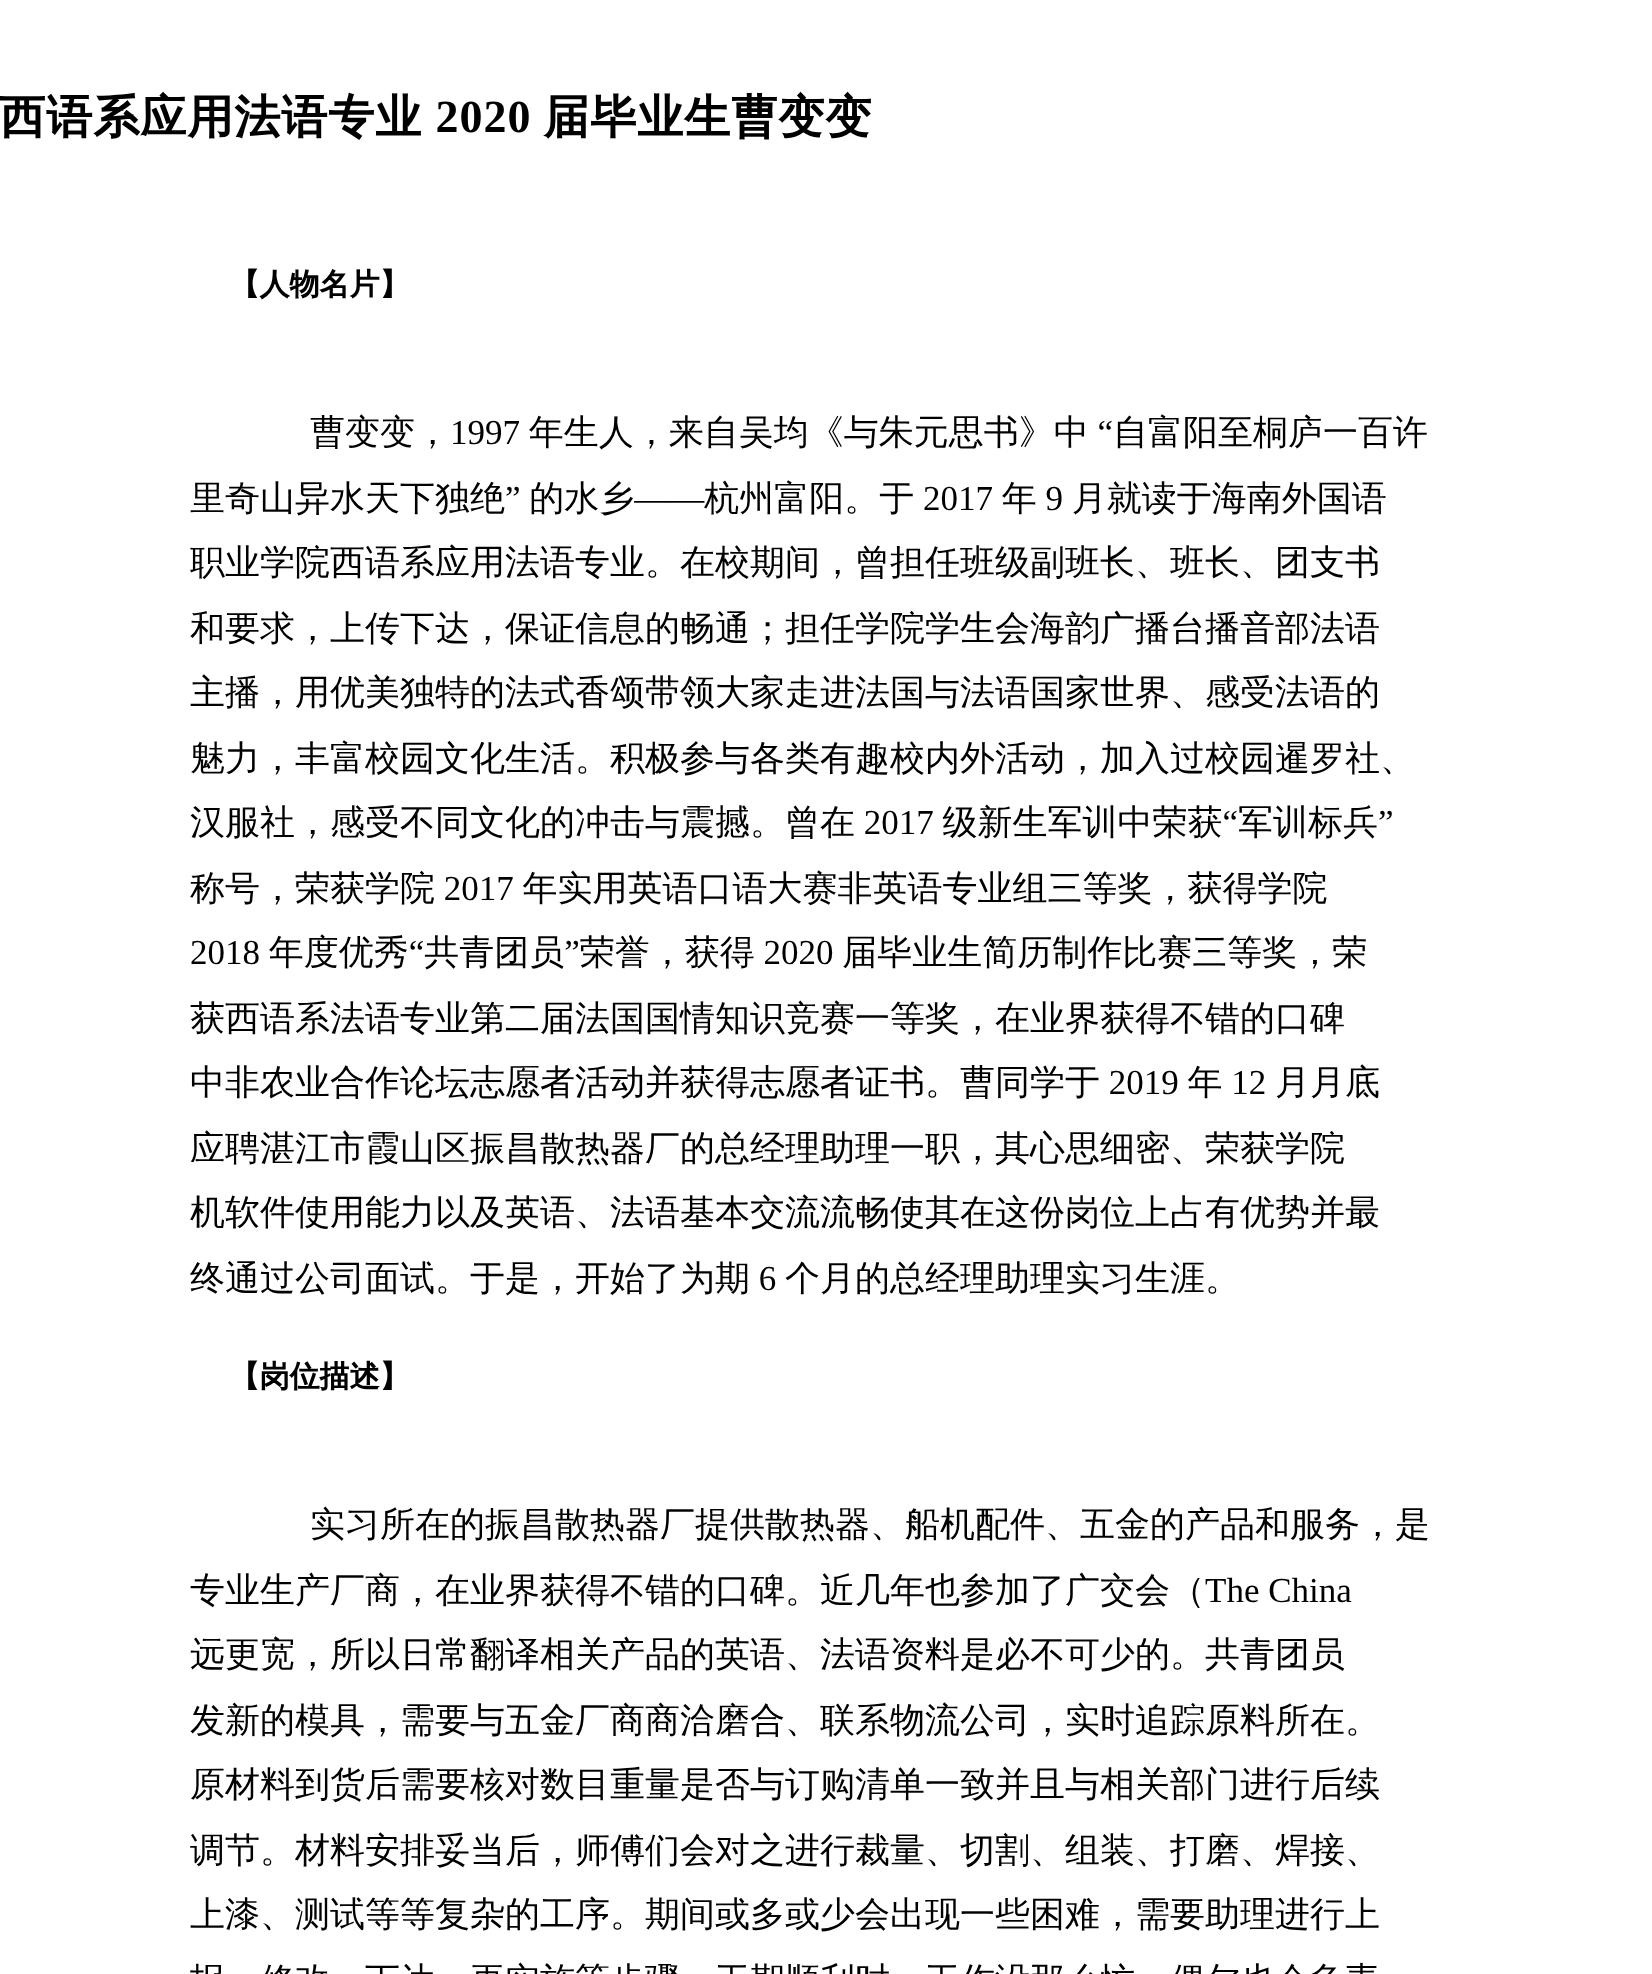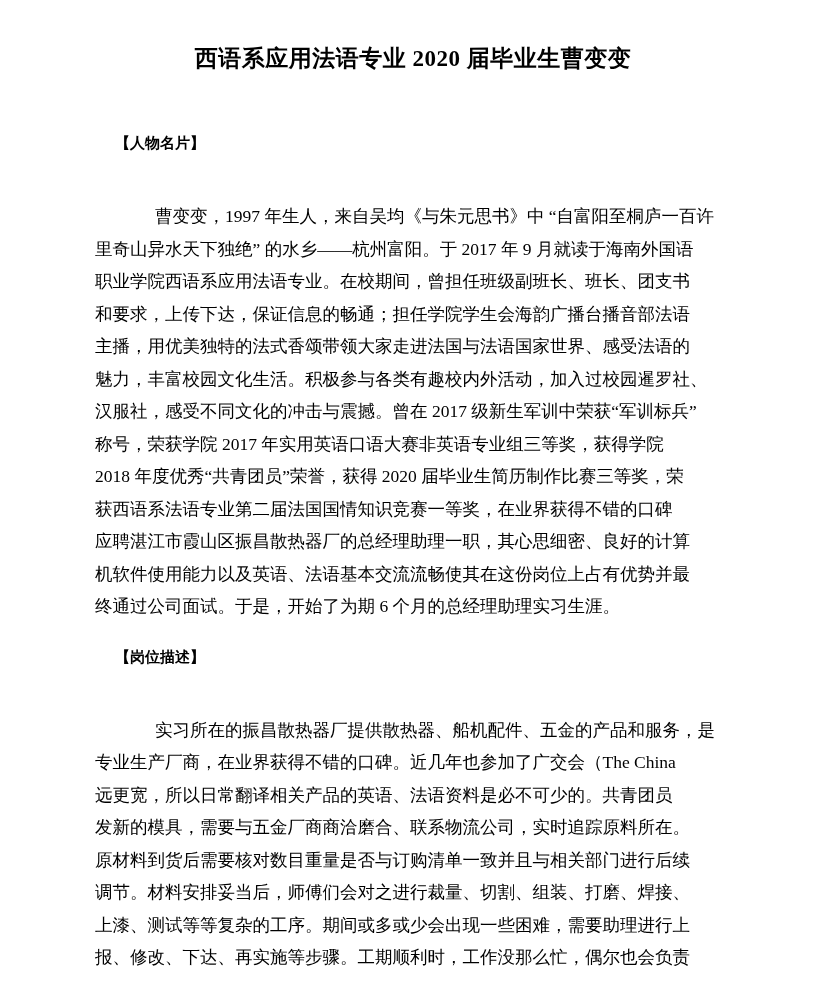--- a/index.html
+++ b/index.html
@@ -6,21 +6,21 @@
   body {
     width: 826px;
     height: 987px;
     background: #ffffff;
     color: #000000;
     font-family: "Liberation Serif", "DejaVu Serif", serif;
     overflow: hidden;
   }
   .page { padding-top: 44px; }
   .doc-title {
-    text-align: center;
+    text-align: left;
     font-size: 23px;
     font-weight: bold;
     line-height: 30px;
     letter-spacing: 0.5px;
   }
   .content {
     margin-left: 95px;
     width: 612px;
   }
   .section-heading {
@@ -53,21 +53,22 @@
         <div class="line">曹变变，1997 年生人，来自吴均《与朱元思书》中 “自富阳至桐庐一百许</div>
         <div class="line">里奇山异水天下独绝” 的水乡——杭州富阳。于 2017 年 9 月就读于海南外国语</div>
         <div class="line">职业学院西语系应用法语专业。在校期间，曾担任班级副班长、班长、团支书</div>
         <div class="line">和要求，上传下达，保证信息的畅通；担任学院学生会海韵广播台播音部法语</div>
         <div class="line">主播，用优美独特的法式香颂带领大家走进法国与法语国家世界、感受法语的</div>
         <div class="line">魅力，丰富校园文化生活。积极参与各类有趣校内外活动，加入过校园暹罗社、</div>
         <div class="line">汉服社，感受不同文化的冲击与震撼。曾在 2017 级新生军训中荣获“军训标兵”</div>
         <div class="line">称号，荣获学院 2017 年实用英语口语大赛非英语专业组三等奖，获得学院</div>
         <div class="line">2018 年度优秀“共青团员”荣誉，获得 2020 届毕业生简历制作比赛三等奖，荣</div>
         <div class="line">获西语系法语专业第二届法国国情知识竞赛一等奖，在业界获得不错的口碑</div>
-        <div class="line">应聘湛江市霞山区振昌散热器厂的总经理助理一职，其心思细密、良好的计算</div>
+        <div class="line">中非农业合作论坛志愿者活动并获得志愿者证书。曹同学于 2019 年 12 月月底</div>
+        <div class="line">应聘湛江市霞山区振昌散热器厂的总经理助理一职，其心思细密、荣获学院</div>
         <div class="line">机软件使用能力以及英语、法语基本交流流畅使其在这份岗位上占有优势并最</div>
         <div class="line">终通过公司面试。于是，开始了为期 6 个月的总经理助理实习生涯。</div>
       </div>
       <div class="section-heading">【岗位描述】</div>
       <div class="para">
         <div class="line">实习所在的振昌散热器厂提供散热器、船机配件、五金的产品和服务，是</div>
         <div class="line">专业生产厂商，在业界获得不错的口碑。近几年也参加了广交会（The China</div>
         <div class="line">远更宽，所以日常翻译相关产品的英语、法语资料是必不可少的。共青团员</div>
         <div class="line">发新的模具，需要与五金厂商商洽磨合、联系物流公司，实时追踪原料所在。</div>
         <div class="line">原材料到货后需要核对数目重量是否与订购清单一致并且与相关部门进行后续</div>

